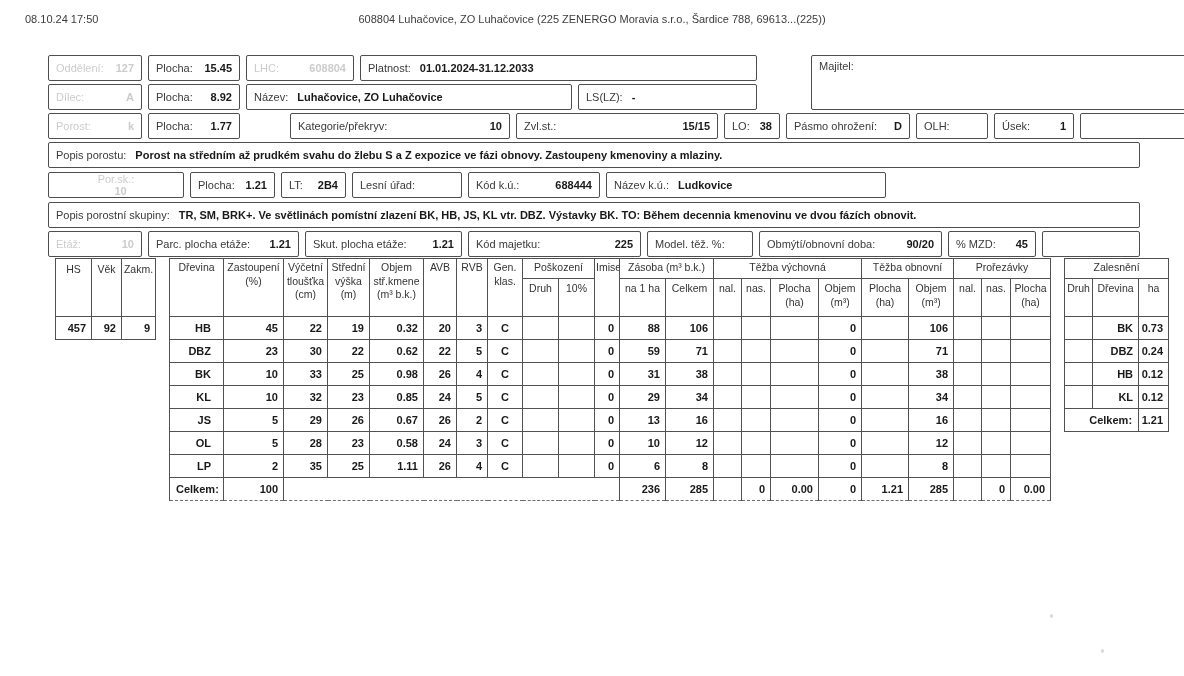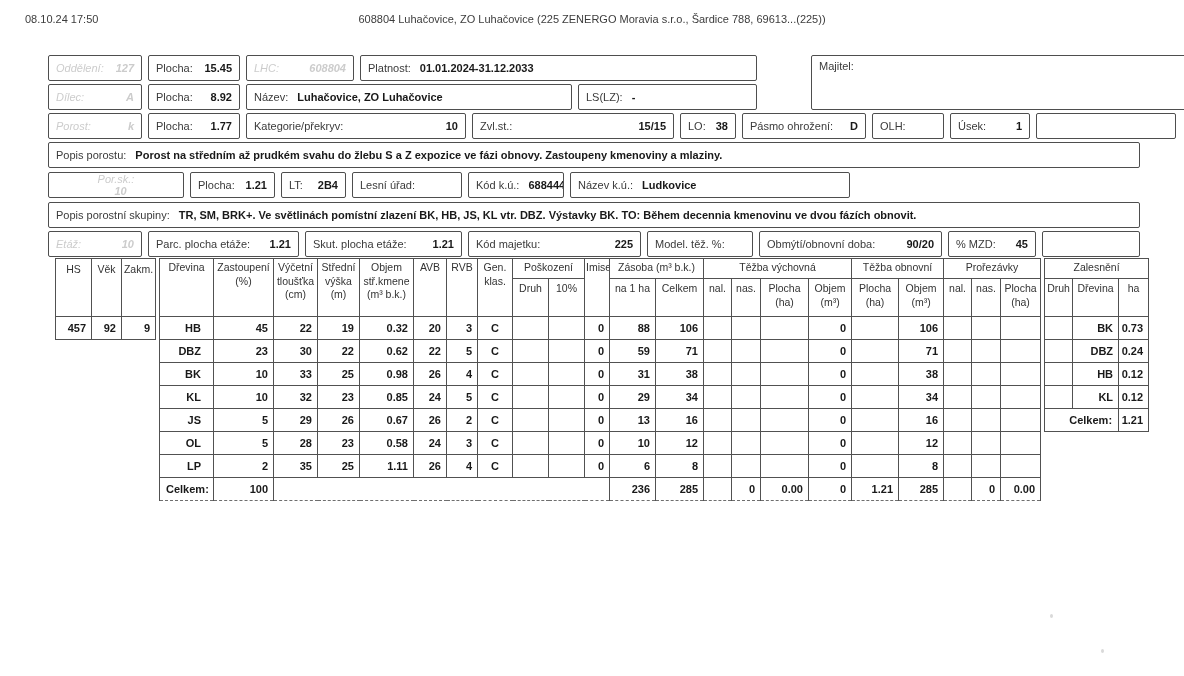--- a/index.html
+++ b/index.html
@@ -10,26 +10,26 @@
   .print-time{position:absolute;left:25px;top:13px;font-size:11px;color:#3c3c3c;}
   .doc-title{position:absolute;left:0;top:13px;width:1184px;text-align:center;font-size:11px;color:#3c3c3c;}
 
   
   .frow{position:absolute;left:48px;display:flex;gap:6px;}
   .fbox{box-sizing:border-box;height:26px;border:1.5px solid #4e4e4e;border-radius:2px;background:#fff;
         display:flex;align-items:center;padding:0 7px;font-size:11px;white-space:nowrap;overflow:hidden;}
   .fbox .lab{color:#3a3a3a;}
   .fbox .val{font-weight:bold;color:#191919;margin-left:9px;}
   .fbox.spread{justify-content:space-between;}
-  .fbox.faint .lab,.fbox.faint .val{color:#cccccc;font-style:italic;}
+  .fbox.faint .lab,.fbox.faint .val{color:#cccccc;}
   .fbox.full{width:1092px;}
   .majitel-box{position:absolute;left:763px;top:0;width:377px;height:55px;align-items:flex-start;padding-top:4px;}
 
   
-  .tables{position:absolute;left:55px;top:258px;display:flex;gap:3px;align-items:flex-start;}
+  .tables{position:absolute;left:55px;top:258px;display:flex;gap:13px;align-items:flex-start;}
   table{border-collapse:collapse;table-layout:fixed;background:#fff;}
   th,td{border:1.4px solid #515151;box-sizing:border-box;overflow:hidden;}
   th{font-weight:normal;font-size:10.5px;color:#333;text-align:center;vertical-align:top;
      padding:3px 1px 0 1px;white-space:pre-line;line-height:1.3;}
   .group-row th{height:20px;padding-top:2px;}
   .sub-row th{height:38px;}
   .tall-head th{height:58px;padding-top:4px;}
   td{height:23px;font-size:11px;font-weight:bold;color:#191919;padding:0;}
   td.num{text-align:right;padding-right:5px;}
   td.sp{text-align:right;padding-right:12px;}
@@ -91,21 +91,21 @@
 
   <div class="frow" style="top:113px;">
     <div class="fbox spread faint" style="width:94px;">
       <span class="lab">Porost:</span>
       <span class="val">k</span>
     </div>
     <div class="fbox spread" style="width:92px;">
       <span class="lab">Plocha:</span>
       <span class="val">1.77</span>
     </div>
-    <div class="fbox spread" style="width:220px;">
+    <div class="fbox spread" style="width:220px;margin-left:44px;">
       <span class="lab">Kategorie/překryv:</span>
       <span class="val">10</span>
     </div>
     <div class="fbox spread" style="width:202px;">
       <span class="lab">Zvl.st.:</span>
       <span class="val">15/15</span>
     </div>
     <div class="fbox spread" style="width:56px;">
       <span class="lab">LO:</span>
       <span class="val">38</span>
@@ -140,21 +140,21 @@
       <span class="lab">Plocha:</span>
       <span class="val">1.21</span>
     </div>
     <div class="fbox spread" style="width:65px;">
       <span class="lab">LT:</span>
       <span class="val">2B4</span>
     </div>
     <div class="fbox" style="width:110px;">
       <span class="lab">Lesní úřad:</span>
     </div>
-    <div class="fbox spread" style="width:96px;">
+    <div class="fbox spread" style="width:132px;">
       <span class="lab">Kód k.ú.:</span>
       <span class="val">688444</span>
     </div>
     <div class="fbox" style="width:280px;">
       <span class="lab">Název k.ú.:</span>
       <span class="val">Ludkovice</span>
     </div>
   </div>
 
   <div class="frow" style="top:202px;">

